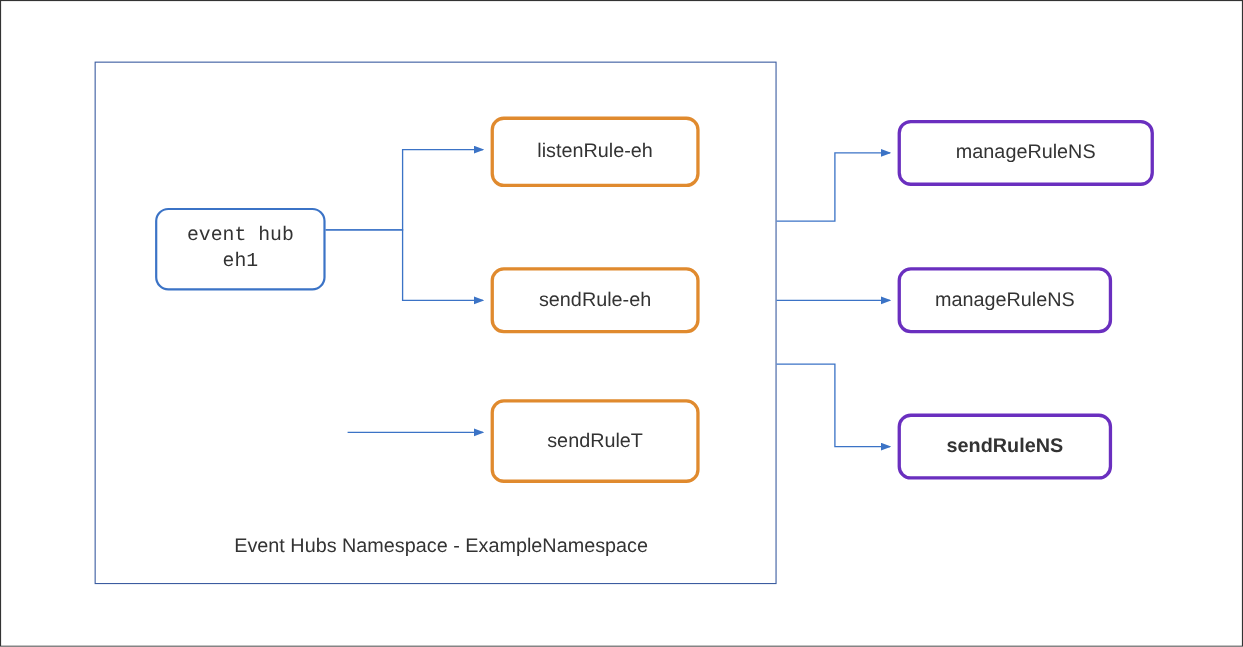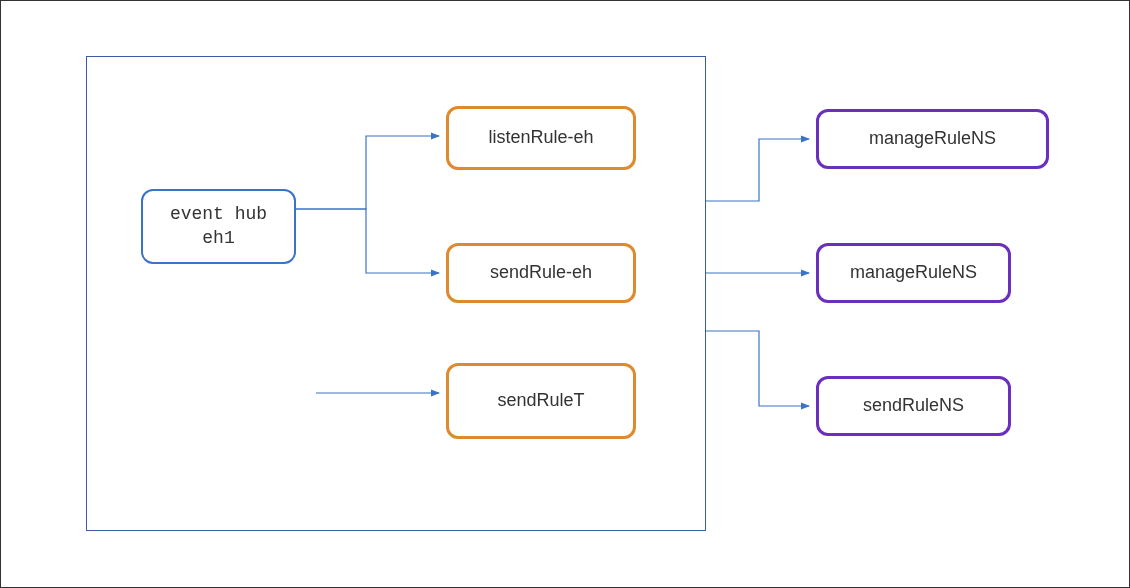--- a/index.html
+++ b/index.html
@@ -50,36 +50,37 @@
   .conn { stroke: #3b73c6; stroke-width: 1.2; fill: none; }
   .arrowhead { fill: #3b73c6; }
 </style>
 </head>
 <body>
 
 <div class="canvas">
 
   <div class="namespace-box" style="left:85px; top:55px; width:620px; height:475px;"></div>
 
+  <div class="namespace-label" style="left:200px; top:485px; width:400px;">Event Hubs Namespace - ExampleNamespace</div>
 
   <div class="box box-blue" style="left:140px; top:188px; width:155px; height:75px; white-space:pre-line;font-family:Liberation Mono, monospace;">event hub
 eh1</div>
 
 
   <div class="box box-orange" style="left:445px; top:105px; width:190px; height:64px;">listenRule-eh</div>
 
   <div class="box box-orange" style="left:445px; top:242px; width:190px; height:60px;">sendRule-eh</div>
 
   <div class="box box-orange" style="left:445px; top:362px; width:190px; height:76px;">sendRuleT</div>
 
   <div class="box box-purple" style="left:815px; top:108px; width:233px; height:60px;">manageRuleNS</div>
 
   <div class="box box-purple" style="left:815px; top:242px; width:195px; height:60px;">manageRuleNS</div>
 
-  <div class="box box-purple" style="left:815px; top:375px; width:195px; height:60px;">sendRuleNS</div>
+  <div class="box box-purple" style="left:815px; top:375px; width:195px; height:60px;font-weight:bold;">sendRuleNS</div>
 
   <svg class="connectors">
     <defs>
       <marker id="arrow" markerWidth="8" markerHeight="8" refX="7" refY="3" orient="auto">
         <path d="M0,0 L8,3 L0,6 Z" class="arrowhead"></path>
       </marker>
     </defs>
 
     <path class="conn" d="M295,208 L365,208 L365,135 L438,135" marker-end="url(#arrow)"></path>
     <path class="conn" d="M295,208 L365,208 L365,272 L438,272" marker-end="url(#arrow)"></path>

